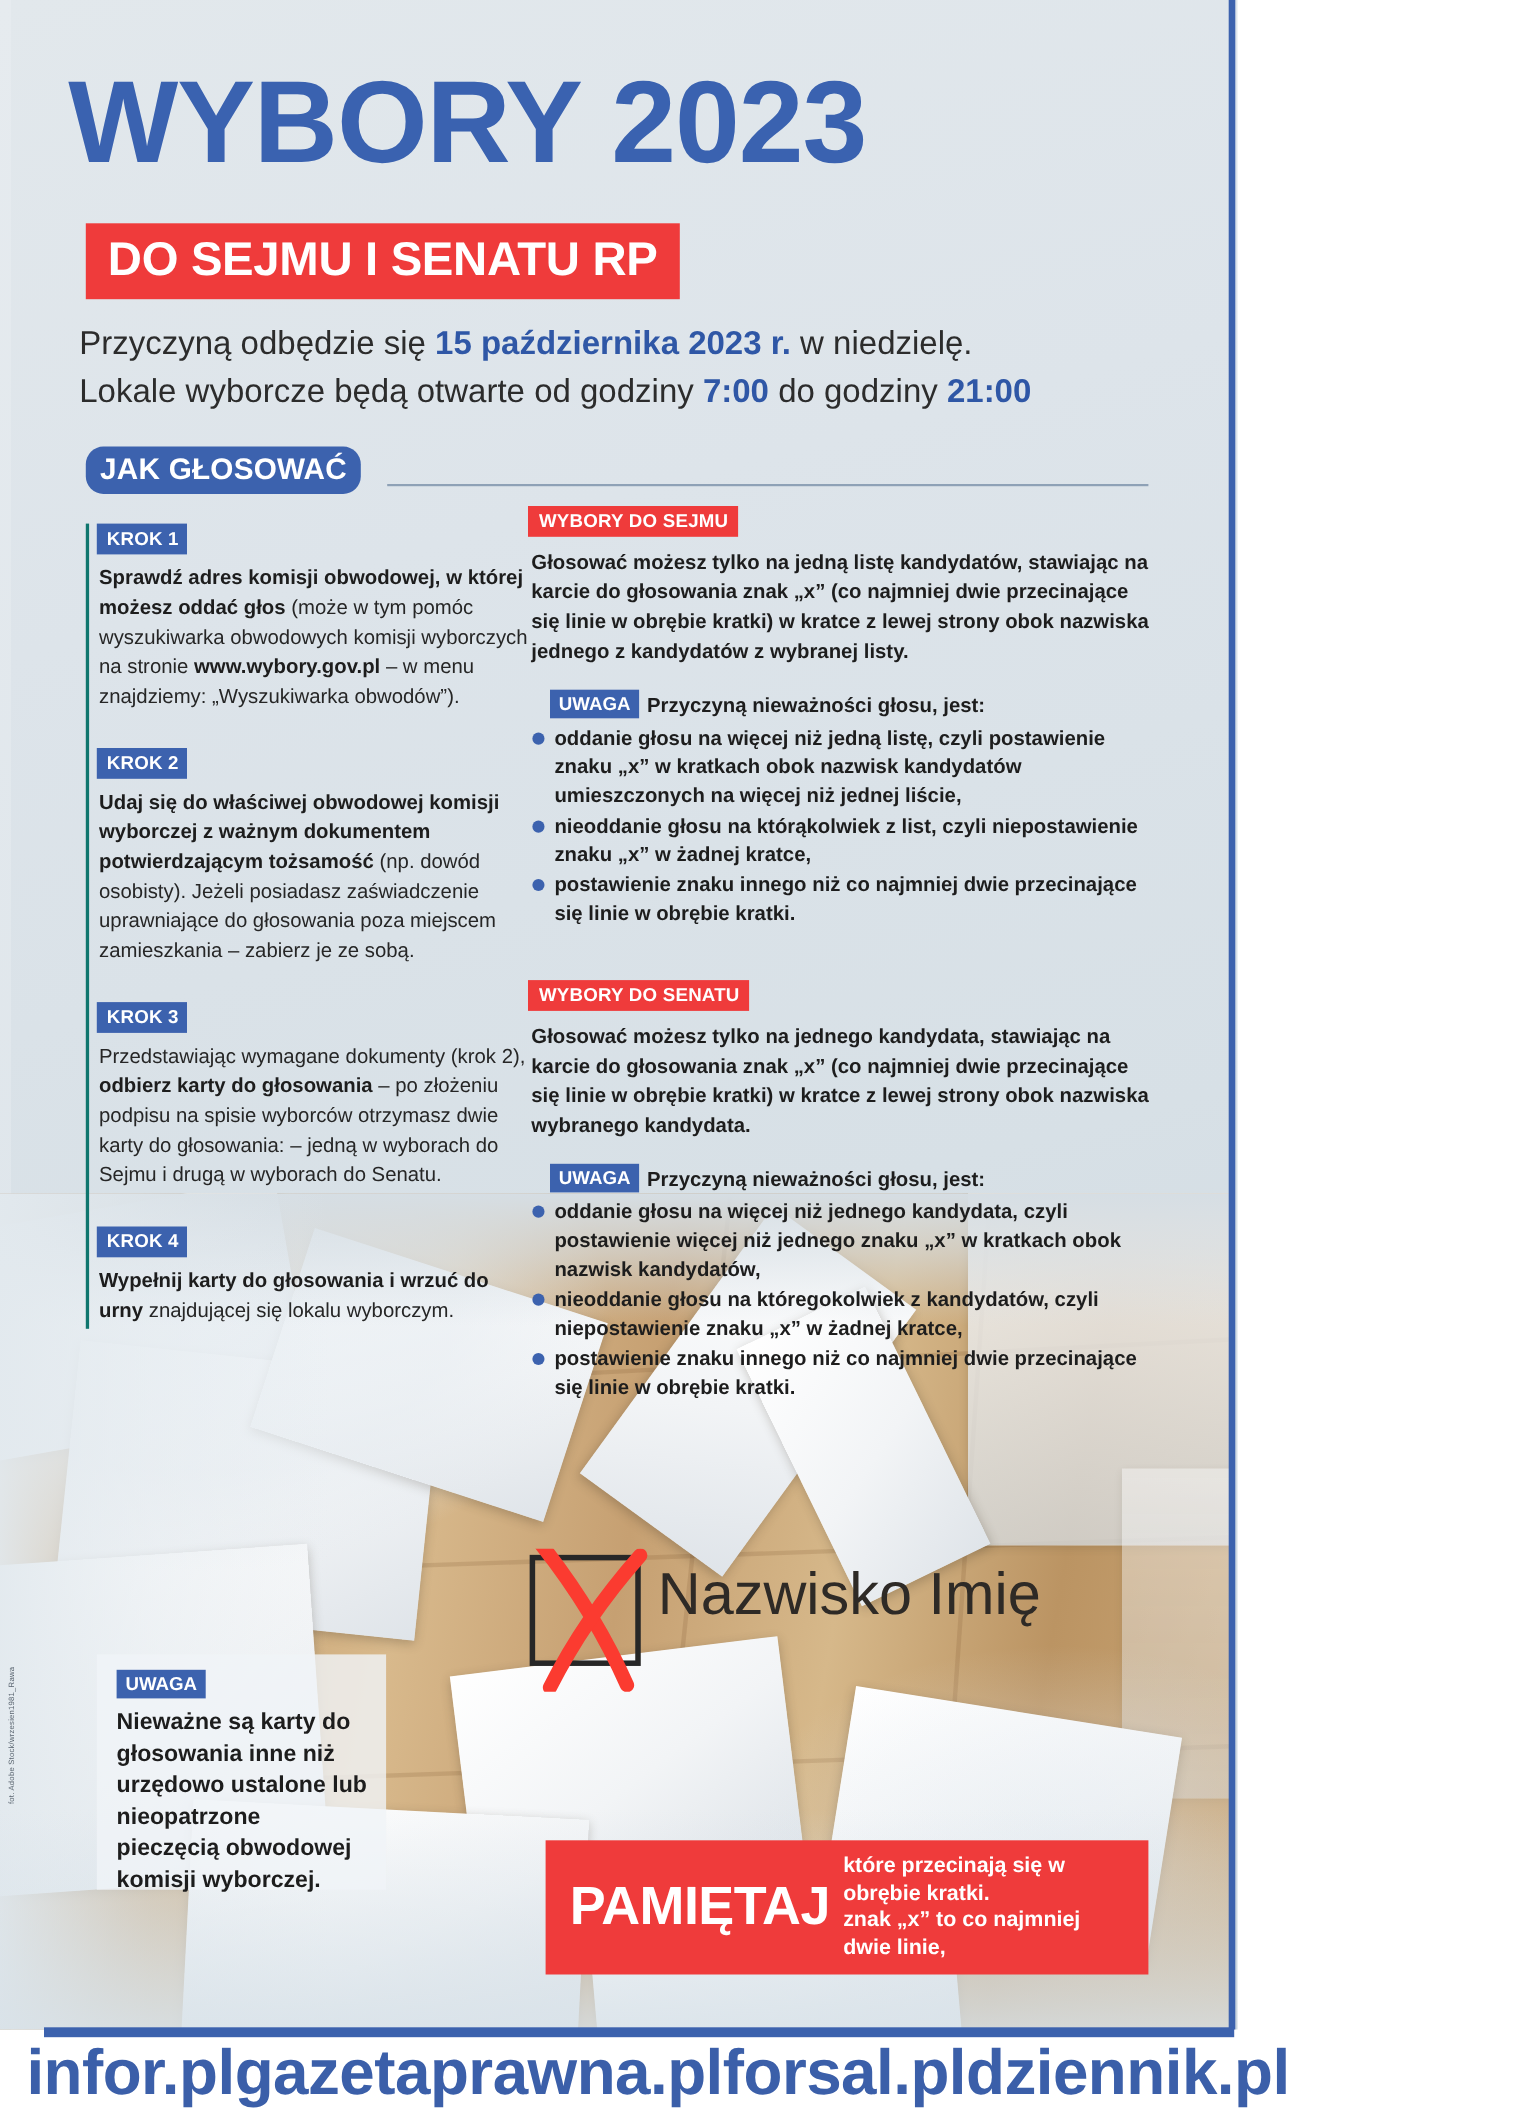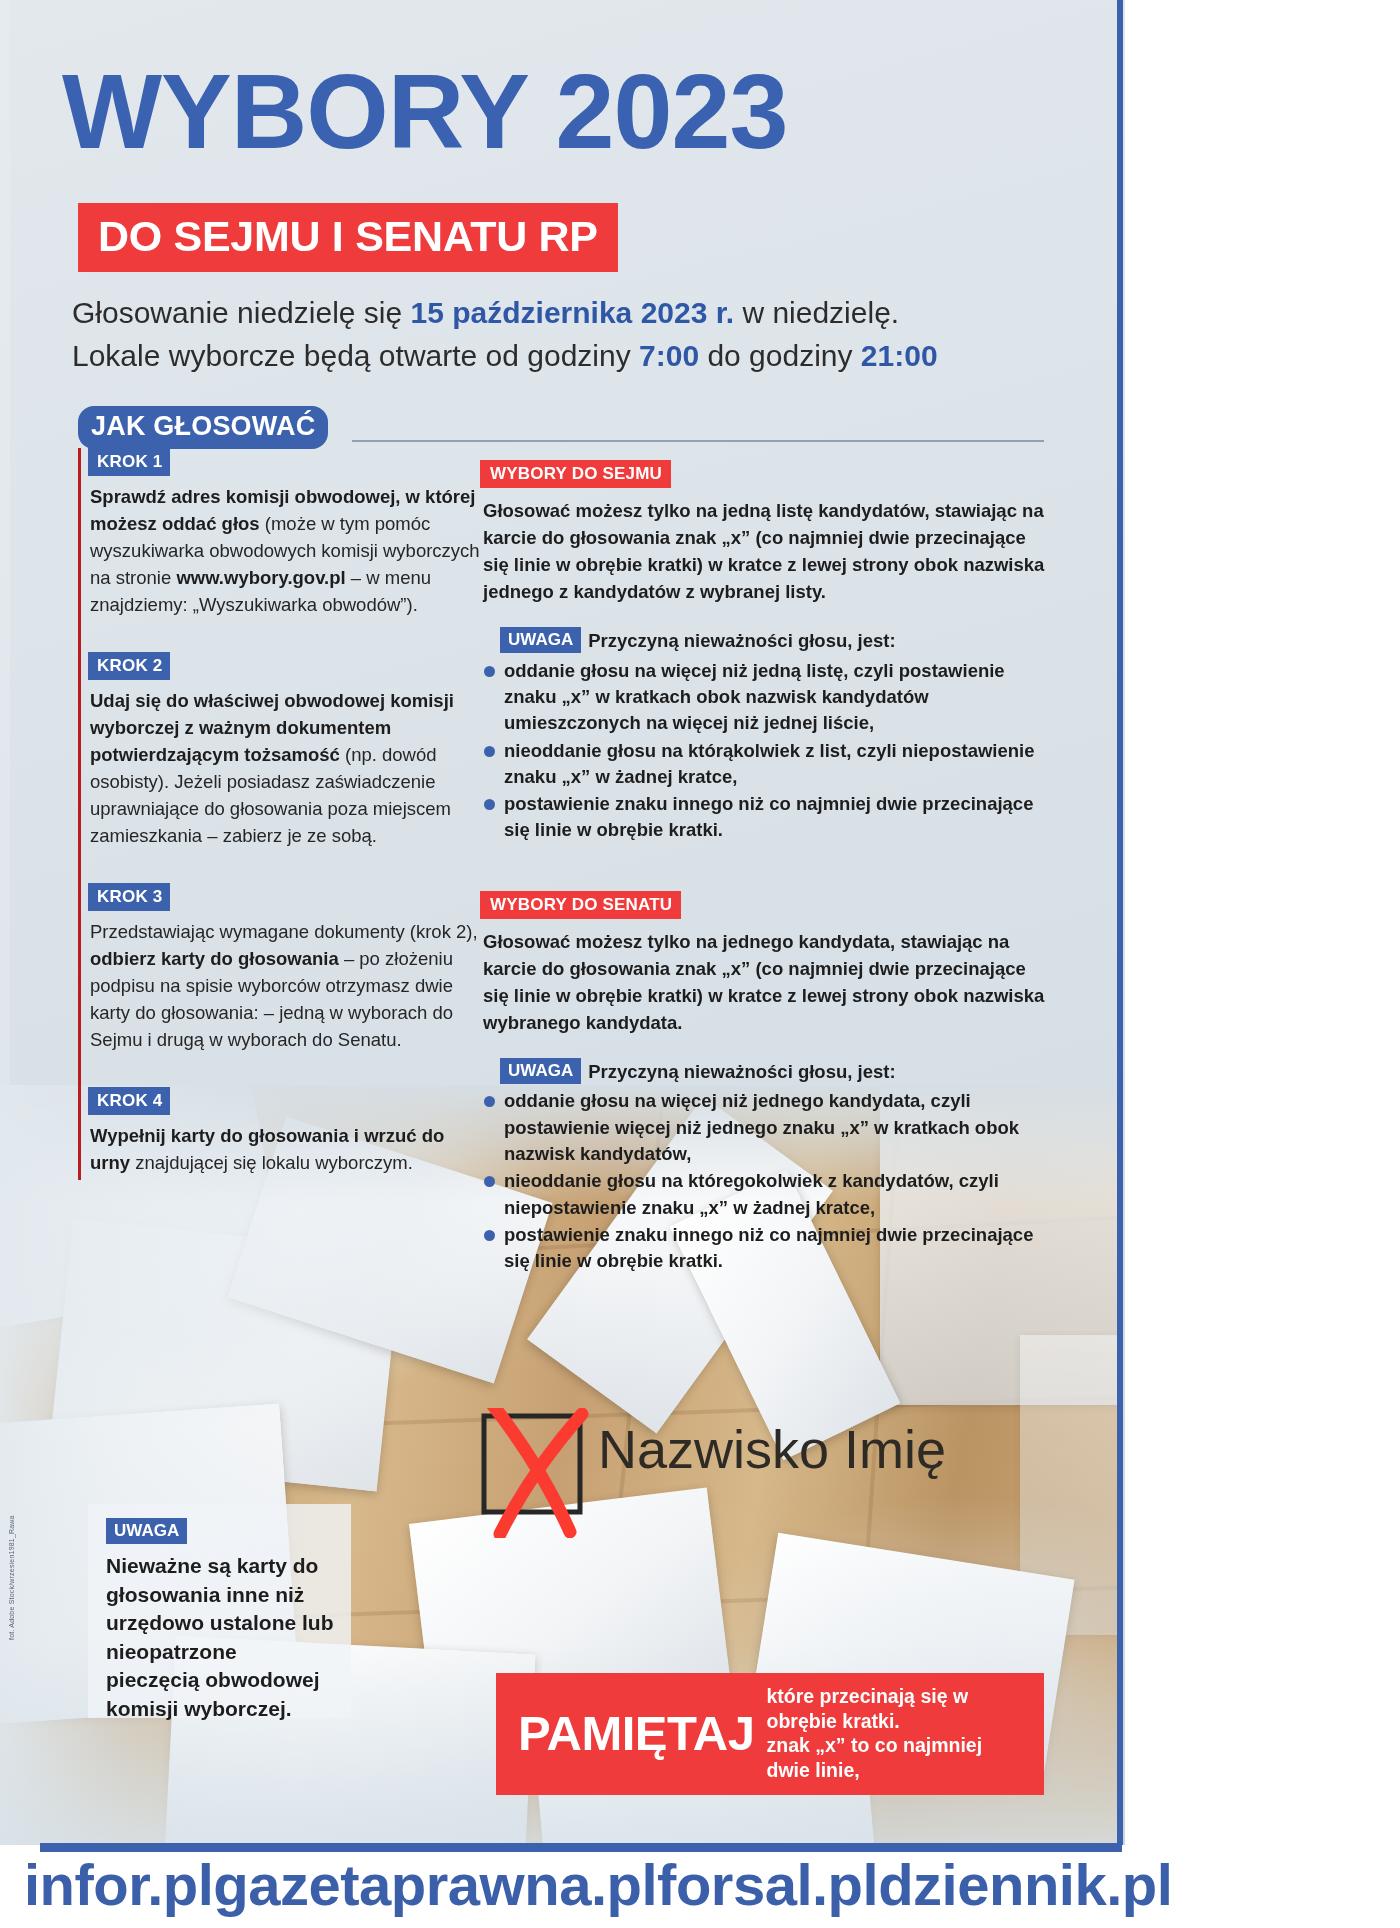--- a/index.html
+++ b/index.html
@@ -157,23 +157,23 @@
     top: 440px;
     width: 692px;
     height: 2px;
     background: #8ea1b6;
   }
 
   
   .col-left {
     position: absolute;
     left: 78px;
-    top: 448px;
+    top: 476px;
     width: 400px;
-    border-left: 3px solid #b91c1c;
+    border-left: 3px solid #0f766e;
     padding-left: 0;
   }
   .col-right {
     position: absolute;
     left: 480px;
     top: 460px;
     width: 565px;
   }
 
   .step { margin: 0 0 4px 0; padding-left: 0; }
@@ -400,21 +400,21 @@
 
   <div class="right-rule"></div>
 
   <div class="photo-credit">fot. Adobe Stock/wrzesien1981_Rawa</div>
 
   <div class="headline">WYBORY 2023</div>
   <div class="subhead">DO SEJMU I SENATU RP</div>
 
   <div class="intro">
     <div>
-      <span>Głosowanie niedzielę się </span><b>15 października 2023 r.</b><span> w niedzielę.</span>
+      <span>Przyczyną odbędzie się </span><b>15 października 2023 r.</b><span> w niedzielę.</span>
     </div>
     <div>
       <span>Lokale wyborcze będą otwarte od godziny </span><b>7:00</b><span> do godziny </span><b>21:00</b>
     </div>
   </div>
 
   <div class="jak-band">JAK GŁOSOWAĆ</div>
   <div class="jak-rule"></div>
 
   <div class="col-left">

